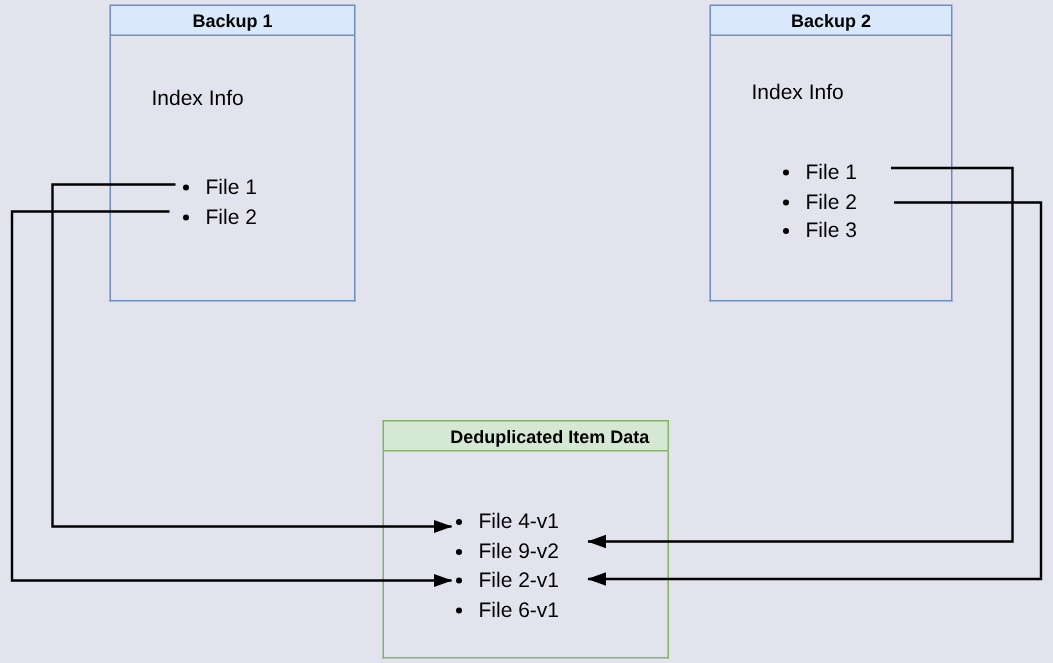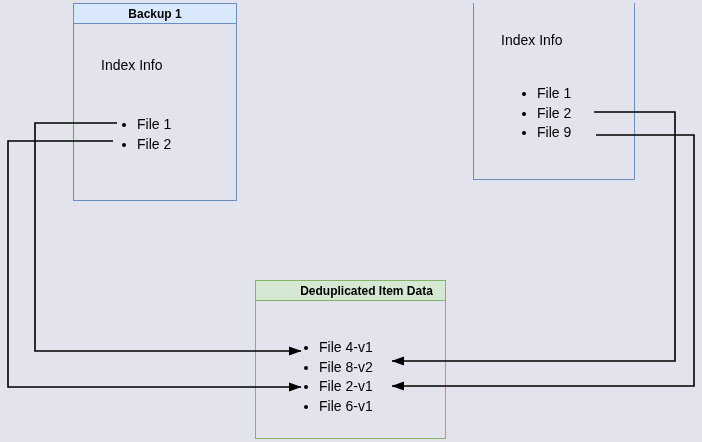--- a/index.html
+++ b/index.html
@@ -95,36 +95,37 @@
     <div class="box-body">
       <div class="section-label">Index Info</div>
       <ul class="file-list">
         <li>File 1</li>
         <li>File 2</li>
       </ul>
     </div>
   </div>
 
   <div class="box blue" id="backup2">
+    <div class="box-header">Backup 2</div>
     <div class="box-body">
       <div class="section-label">Index Info</div>
       <ul class="file-list">
         <li>File 1</li>
         <li>File 2</li>
-        <li>File 9</li>
+        <li>File 3</li>
       </ul>
     </div>
   </div>
 
   <div class="box green" id="dedup">
     <div class="box-header">Deduplicated Item Data</div>
     <div class="box-body">
       <ul class="file-list">
         <li>File 4-v1</li>
-        <li>File 8-v2</li>
+        <li>File 9-v2</li>
         <li>File 2-v1</li>
         <li>File 6-v1</li>
       </ul>
     </div>
   </div>
 
   <svg class="connector-layer" viewBox="0 0 702 442" xmlns="http://www.w3.org/2000/svg">
     <defs>
       <marker id="arrowhead" markerWidth="13" markerHeight="10" refX="12" refY="5" orient="auto" markerUnits="userSpaceOnUse">
         <path d="M0,0.5 L12.5,5 L0,9.5 Z" fill="#000000"></path>

